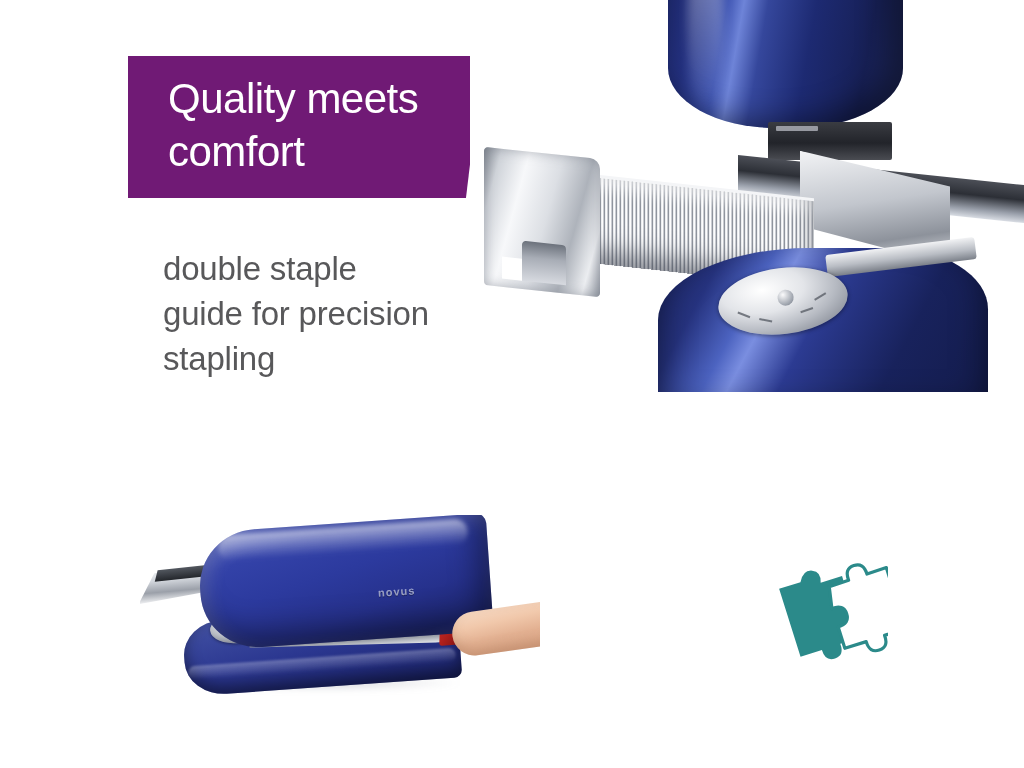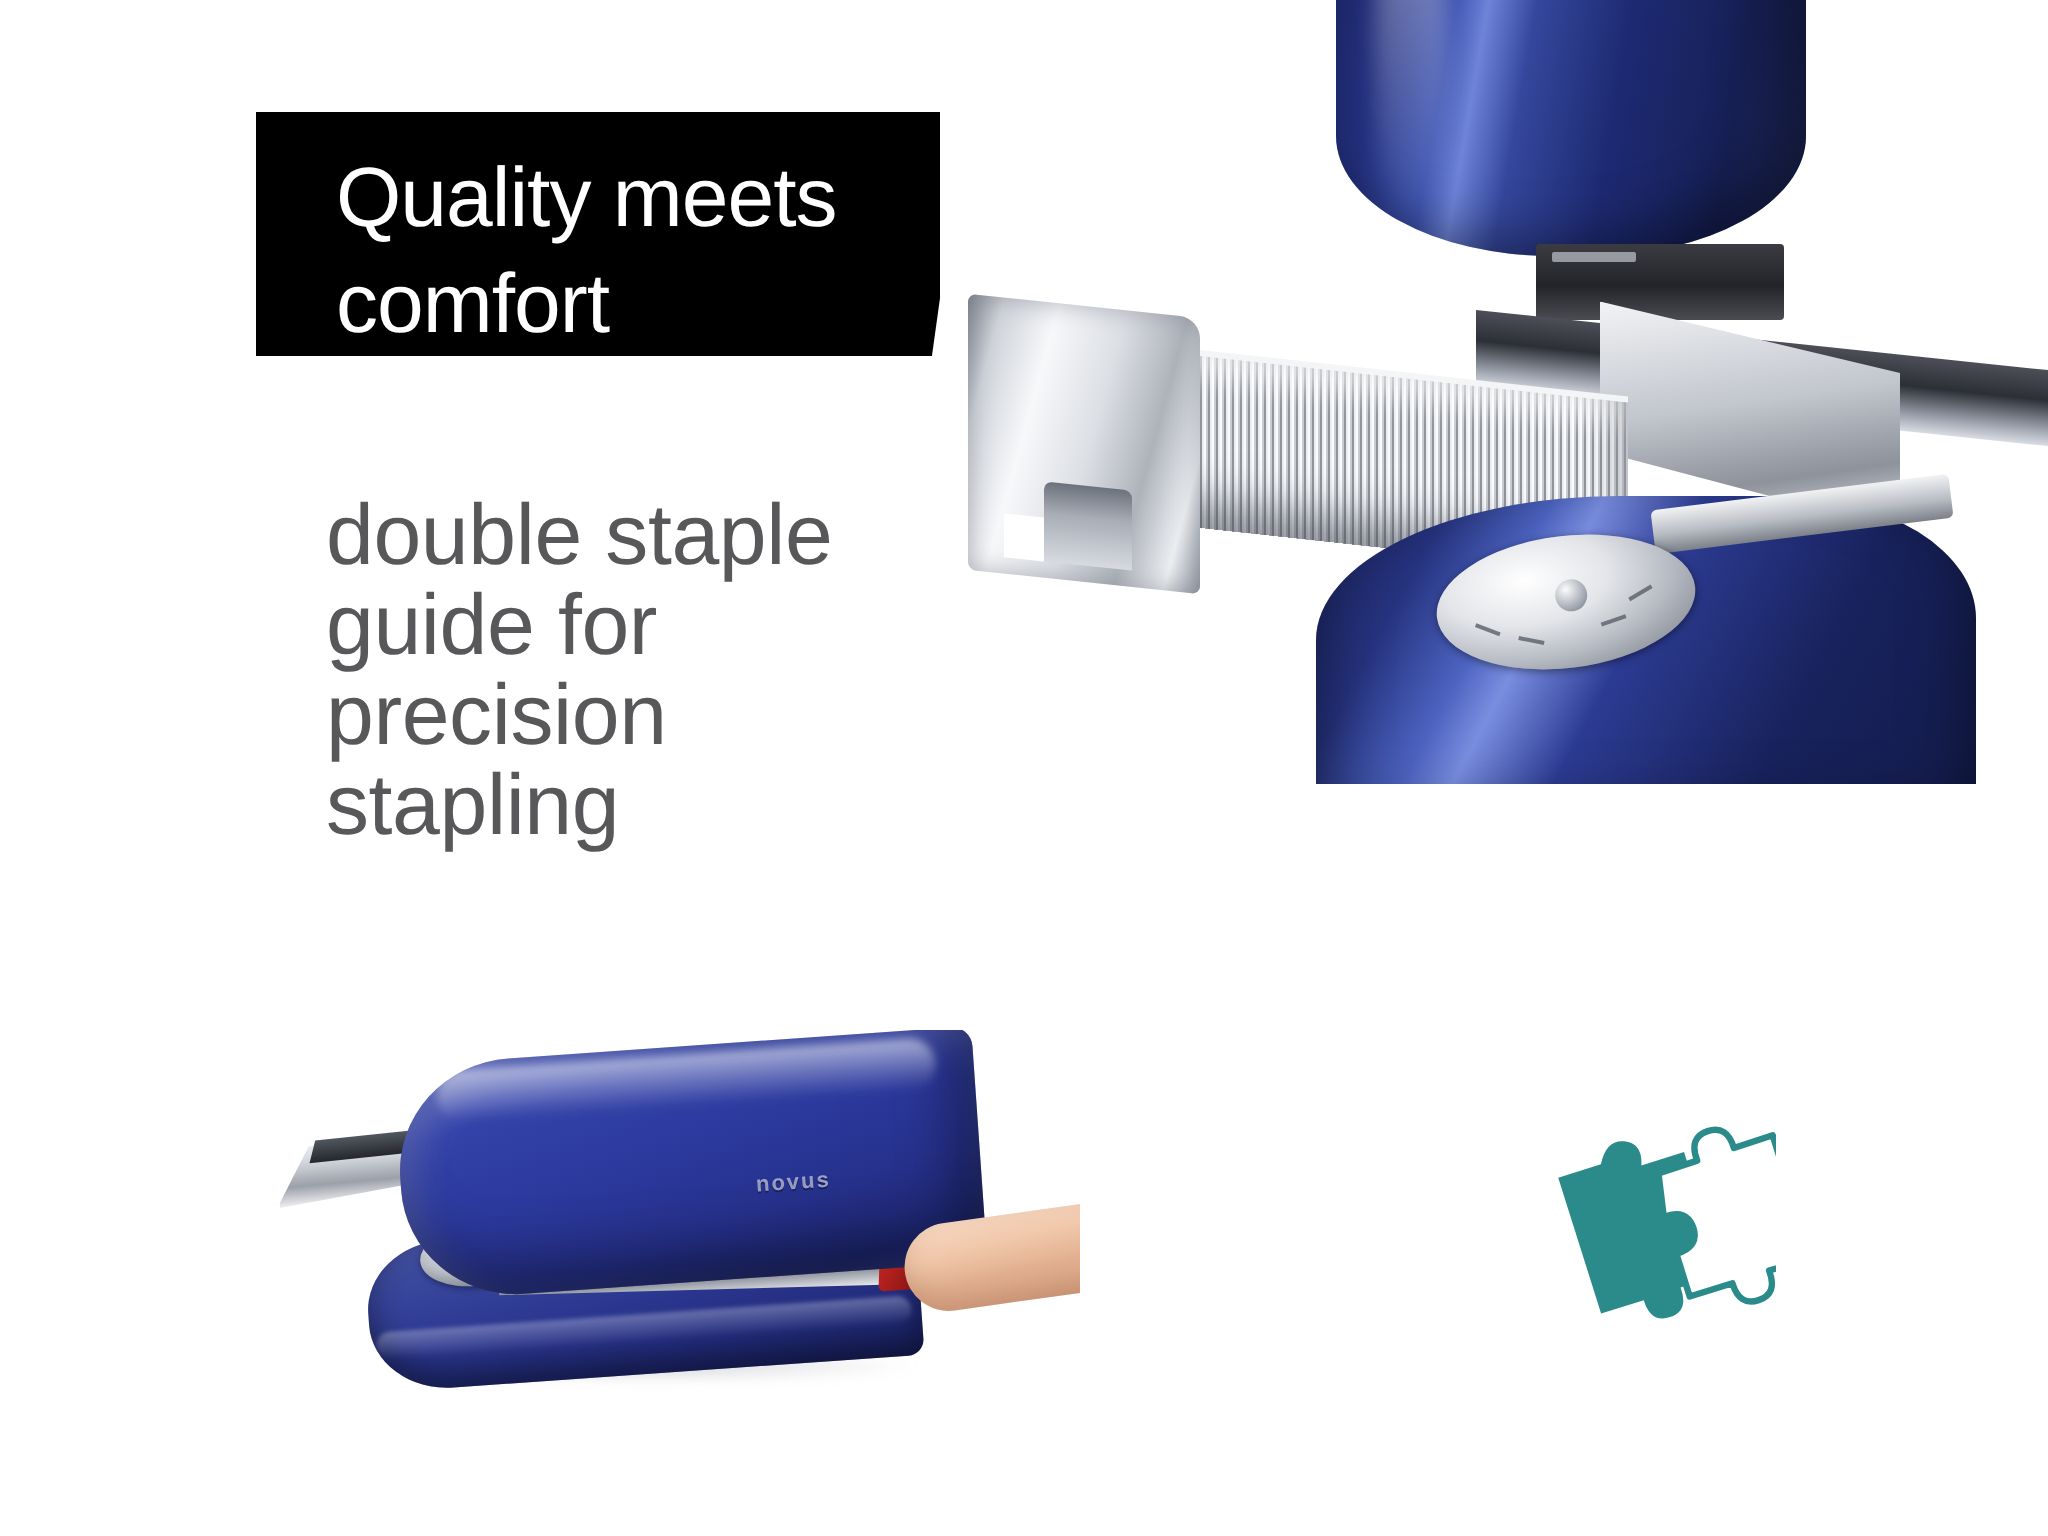--- a/index.html
+++ b/index.html
@@ -19,43 +19,43 @@
     height: 768px;
     background: #ffffff;
   }
 
   
   #banner {
     position: absolute;
     left: 128px;
     top: 56px;
     width: 355px;
-    height: 122px;
-    background: #000000;
+    height: 142px;
+    background: #701a75;
     -webkit-clip-path: polygon(0 0, 100% 0, 95.2% 100%, 0 100%);
     clip-path: polygon(0 0, 100% 0, 95.2% 100%, 0 100%);
   }
   #banner-text {
     position: absolute;
     left: 40px;
     top: 16px;
     width: 310px;
     color: #ffffff;
     font-size: 42px;
     line-height: 53px;
     font-weight: 400;
     letter-spacing: -0.5px;
     white-space: pre-line;
   }
 
   
   .caption {
     position: absolute;
     color: #58585a;
-    font-size: 43px;
+    font-size: 33px;
     line-height: 45px;
     font-weight: 400;
     letter-spacing: -0.2px;
     white-space: pre-line;
   }
   #caption-1 { left: 163px; top: 246px; width: 330px; }
   #caption-2 { left: 531px; top: 474px; width: 340px; }
 
   
   #photo-guide {

